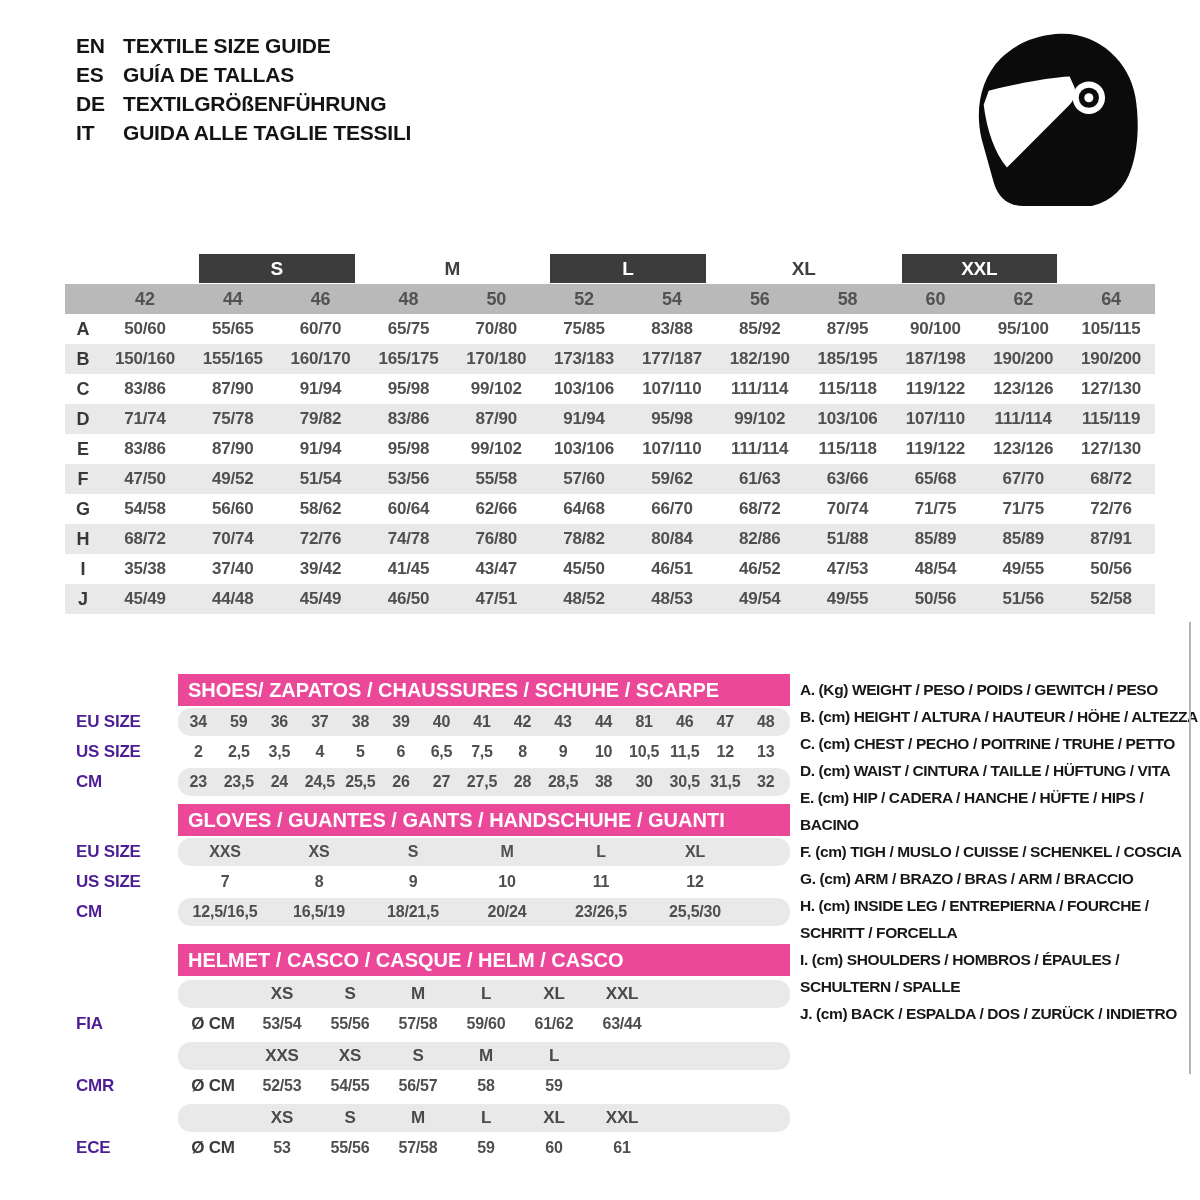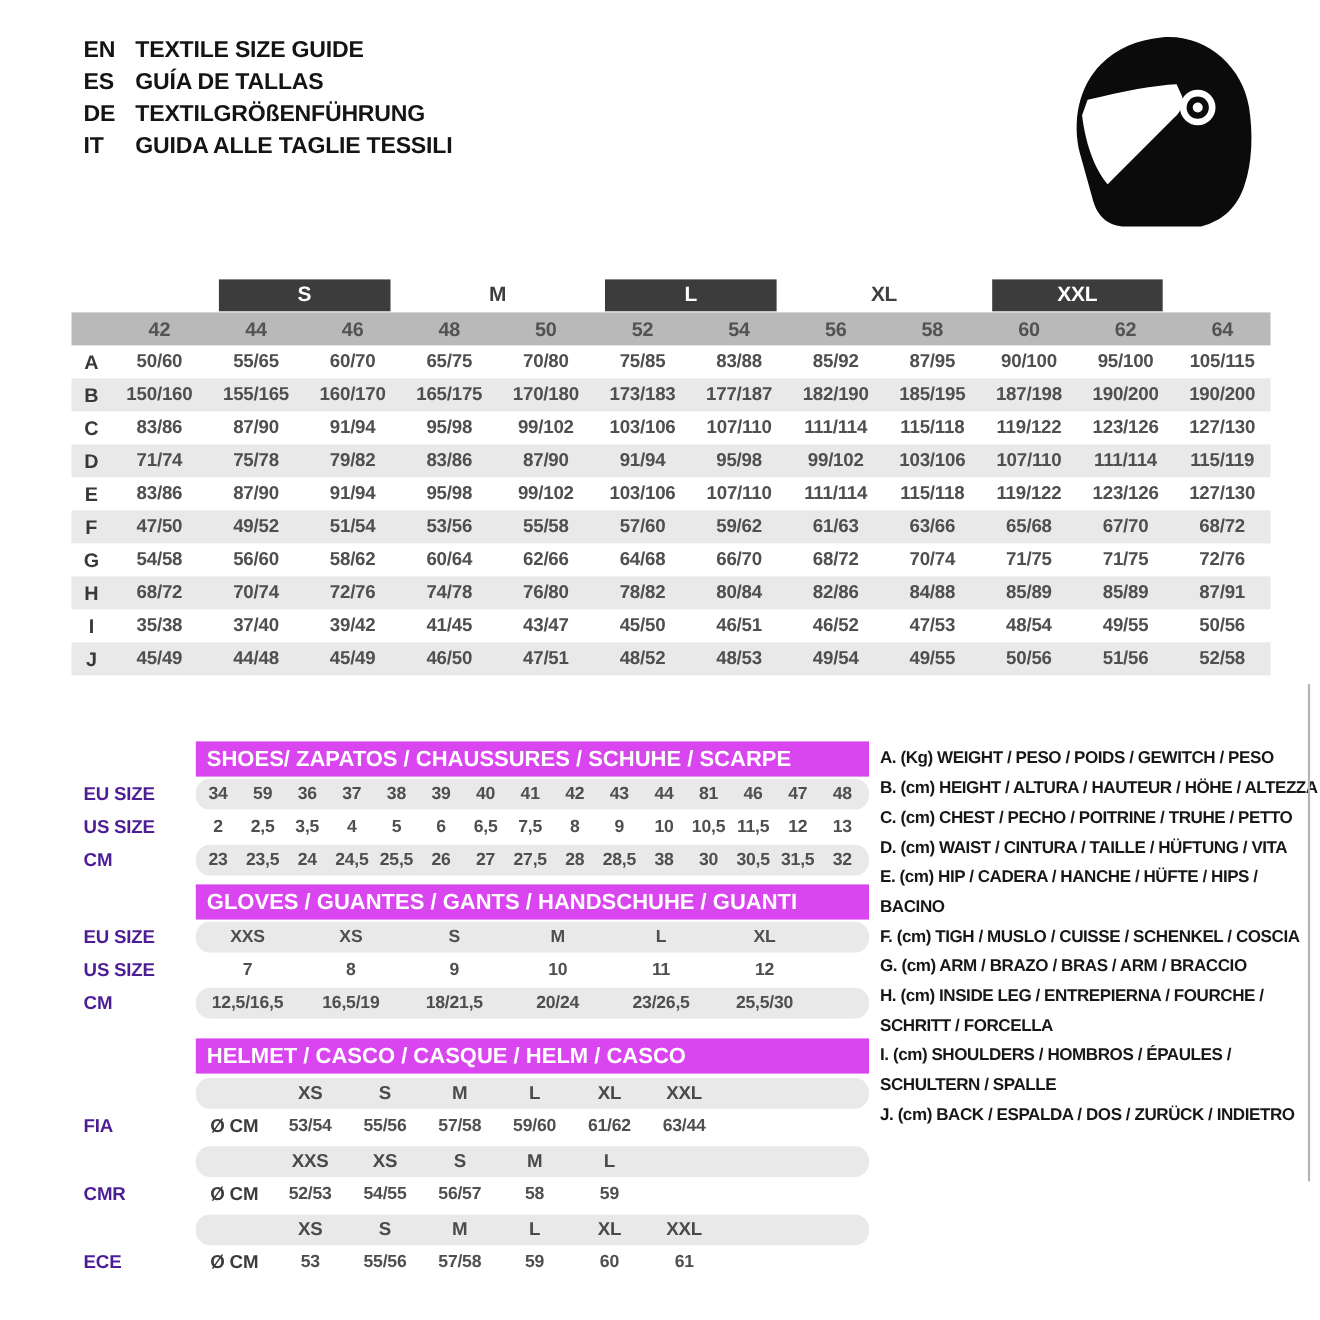--- a/index.html
+++ b/index.html
@@ -21,21 +21,21 @@
   .group-box{height:29px;line-height:29px;text-align:center;font-size:19px;color:#3f3f3f;align-self:end;}
   .group-box.boxed{background:#3c3c3c;color:#ffffff;margin:0 10px;}
   .band{background:#b9b9b9;}
   .mt-cell{text-align:center;font-size:17px;}
   .band .mt-cell{font-size:18px;color:#525252;}
   .mt-label{text-align:center;font-size:18px;color:#383838;}
   .stripe{background:#e9e9e9;}
 
   
   .sub-section{position:absolute;left:65px;width:730px;}
-  .sec-bar{margin-left:113px;width:612px;height:32px;line-height:32px;background:#d946ef;color:#fff;
+  .sec-bar{margin-left:113px;width:612px;height:32px;line-height:32px;background:#ec4899;color:#fff;
            font-size:20px;padding-left:10px;box-sizing:border-box;letter-spacing:0;}
   .sub-row{position:relative;height:28px;margin-top:2px;}
   .sub-row.gap4{margin-top:4px;}
   .sub-label{position:absolute;left:11px;top:0;line-height:28px;font-size:17px;color:#4c1d95;}
   .strip{position:absolute;left:113px;top:0;width:612px;height:28px;display:grid;align-items:center;box-sizing:border-box;}
   .strip.gray{background:#e9e9e9;border-radius:13px;}
   .strip-cell{text-align:center;font-size:16px;color:#4f4f4f;white-space:nowrap;}
   .cols-shoes{grid-template-columns:repeat(15,1fr);padding-right:4px;}
   .cols-gloves{grid-template-columns:repeat(6,1fr);padding-right:48px;}
   .cols-helmet{grid-template-columns:70px repeat(6,68px) 1fr;}
@@ -214,21 +214,21 @@
       <div class="mt-row stripe">
         <span class="mt-label">H</span>
         <span class="mt-cell">68/72</span>
         <span class="mt-cell">70/74</span>
         <span class="mt-cell">72/76</span>
         <span class="mt-cell">74/78</span>
         <span class="mt-cell">76/80</span>
         <span class="mt-cell">78/82</span>
         <span class="mt-cell">80/84</span>
         <span class="mt-cell">82/86</span>
-        <span class="mt-cell">84/88</span>
+        <span class="mt-cell">51/88</span>
         <span class="mt-cell">85/89</span>
         <span class="mt-cell">85/89</span>
         <span class="mt-cell">87/91</span>
       </div>
       <div class="mt-row">
         <span class="mt-label">I</span>
         <span class="mt-cell">35/38</span>
         <span class="mt-cell">37/40</span>
         <span class="mt-cell">39/42</span>
         <span class="mt-cell">41/45</span>

